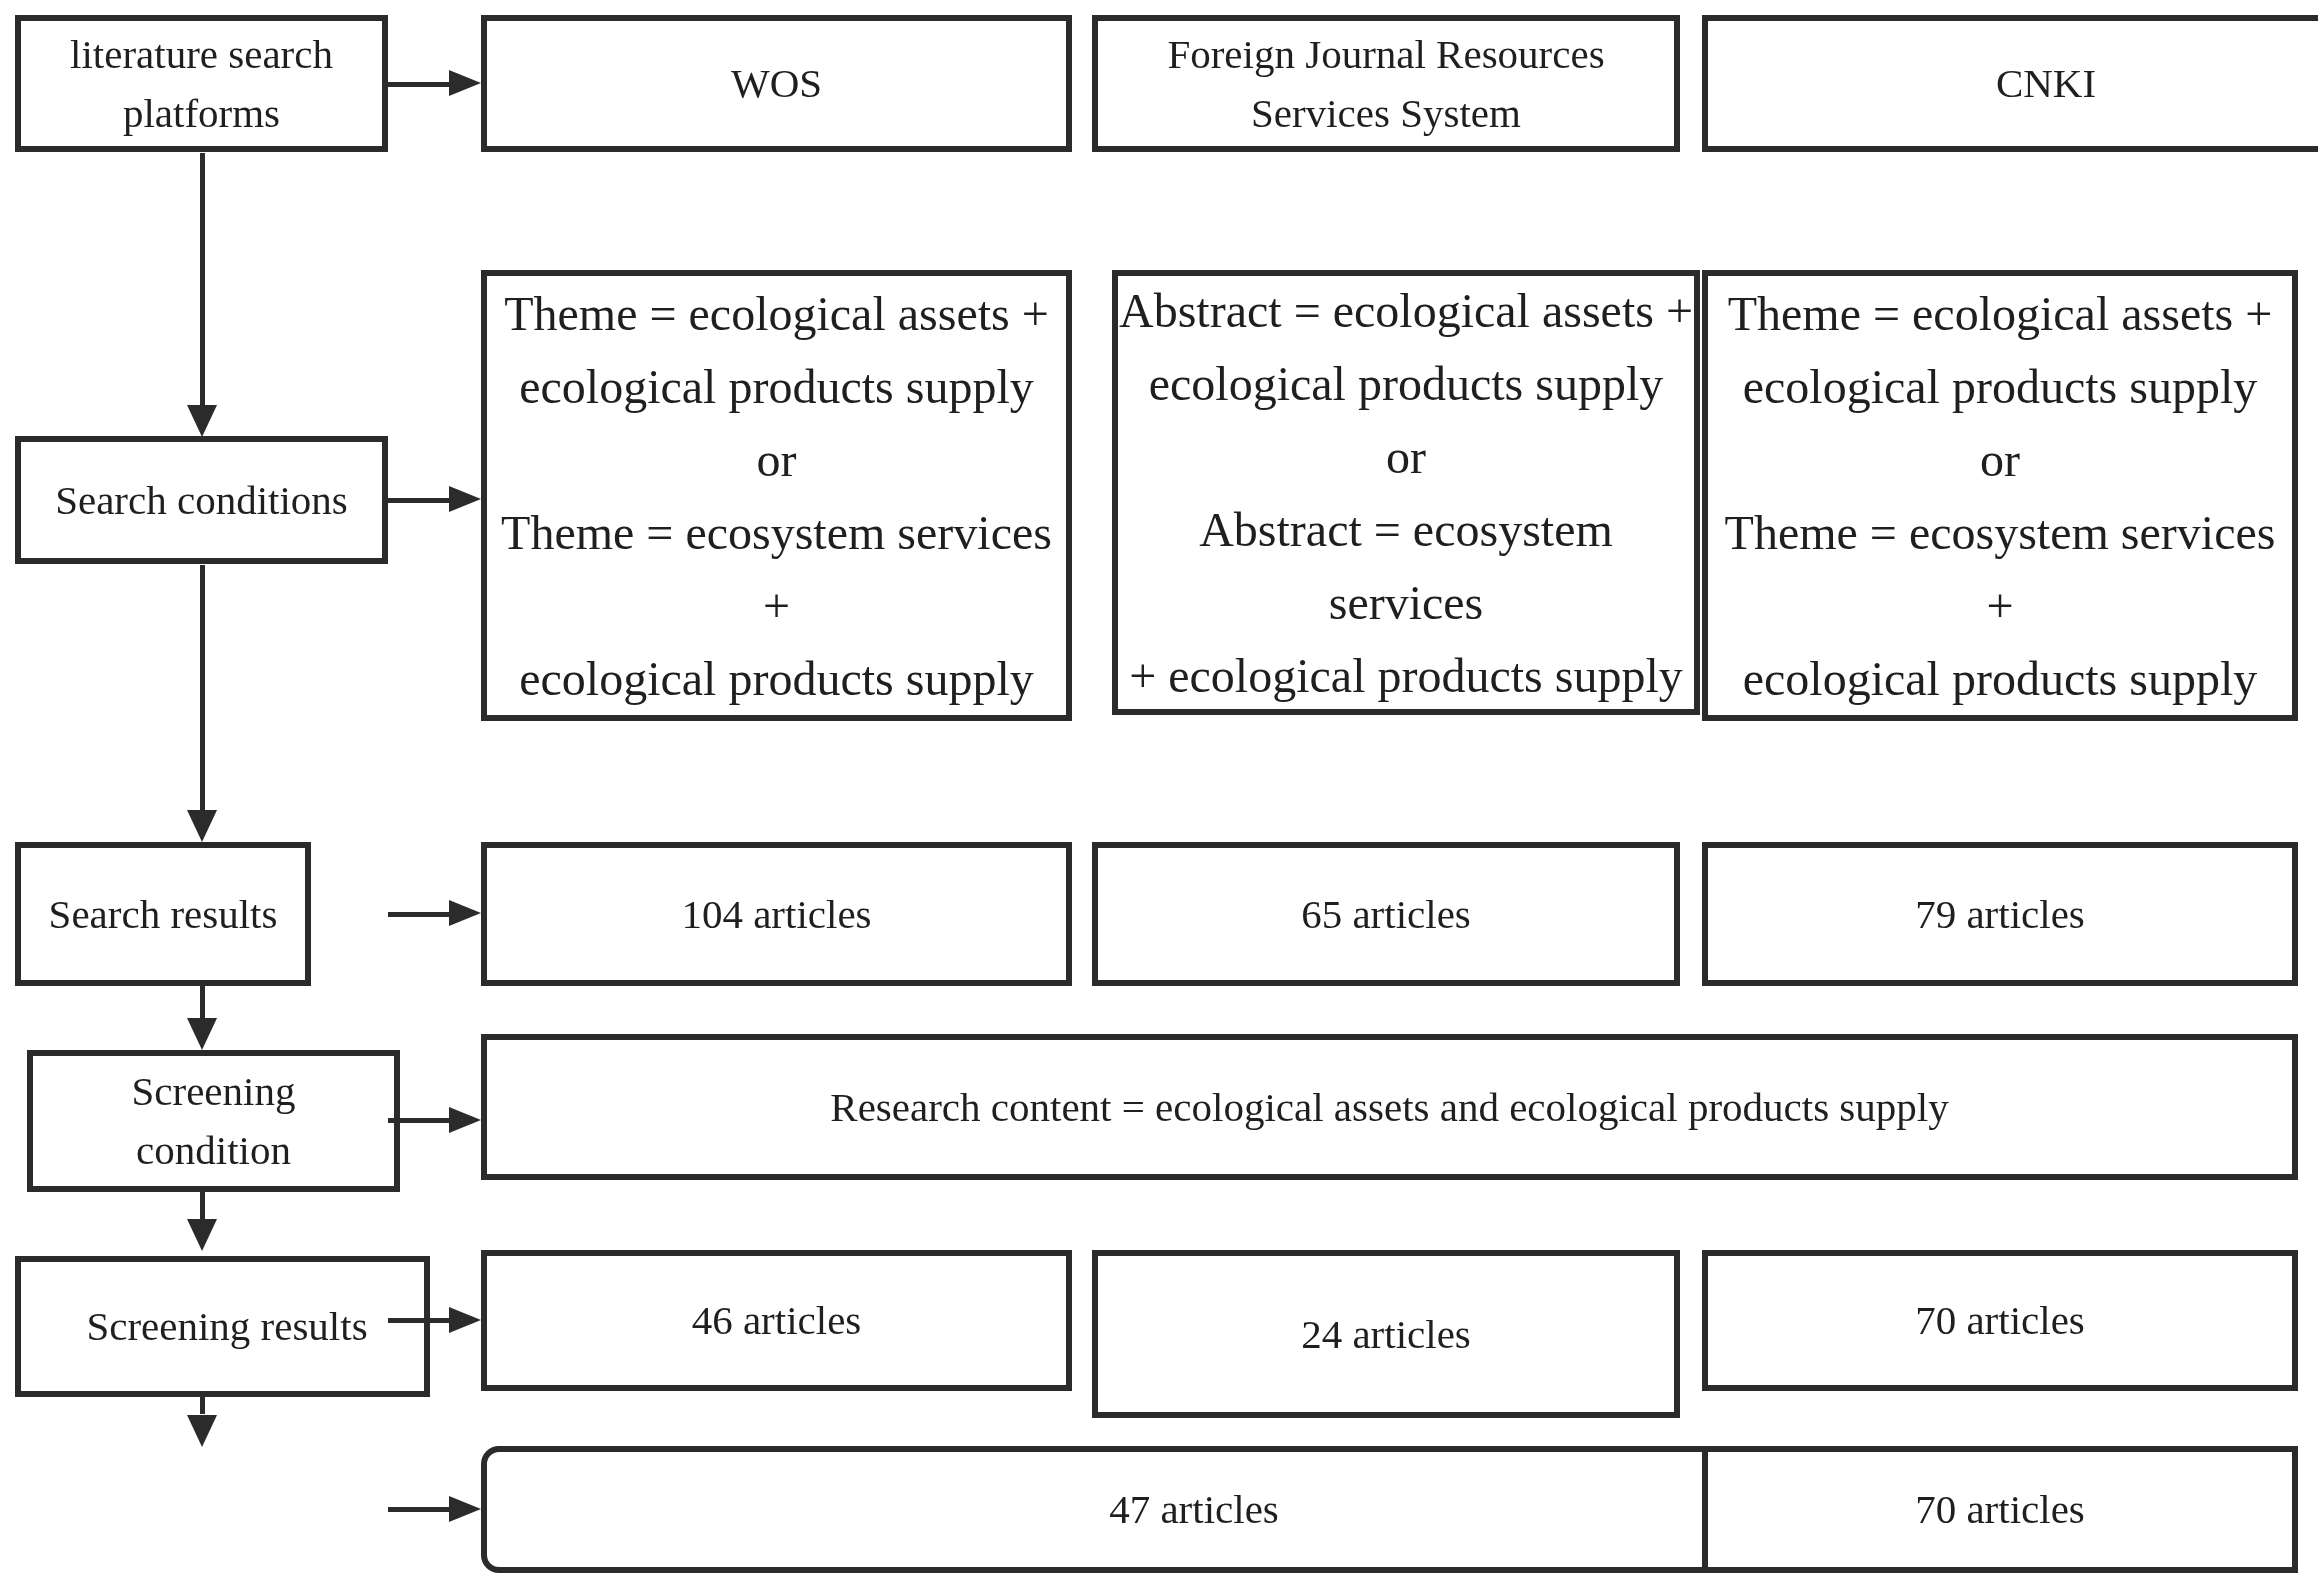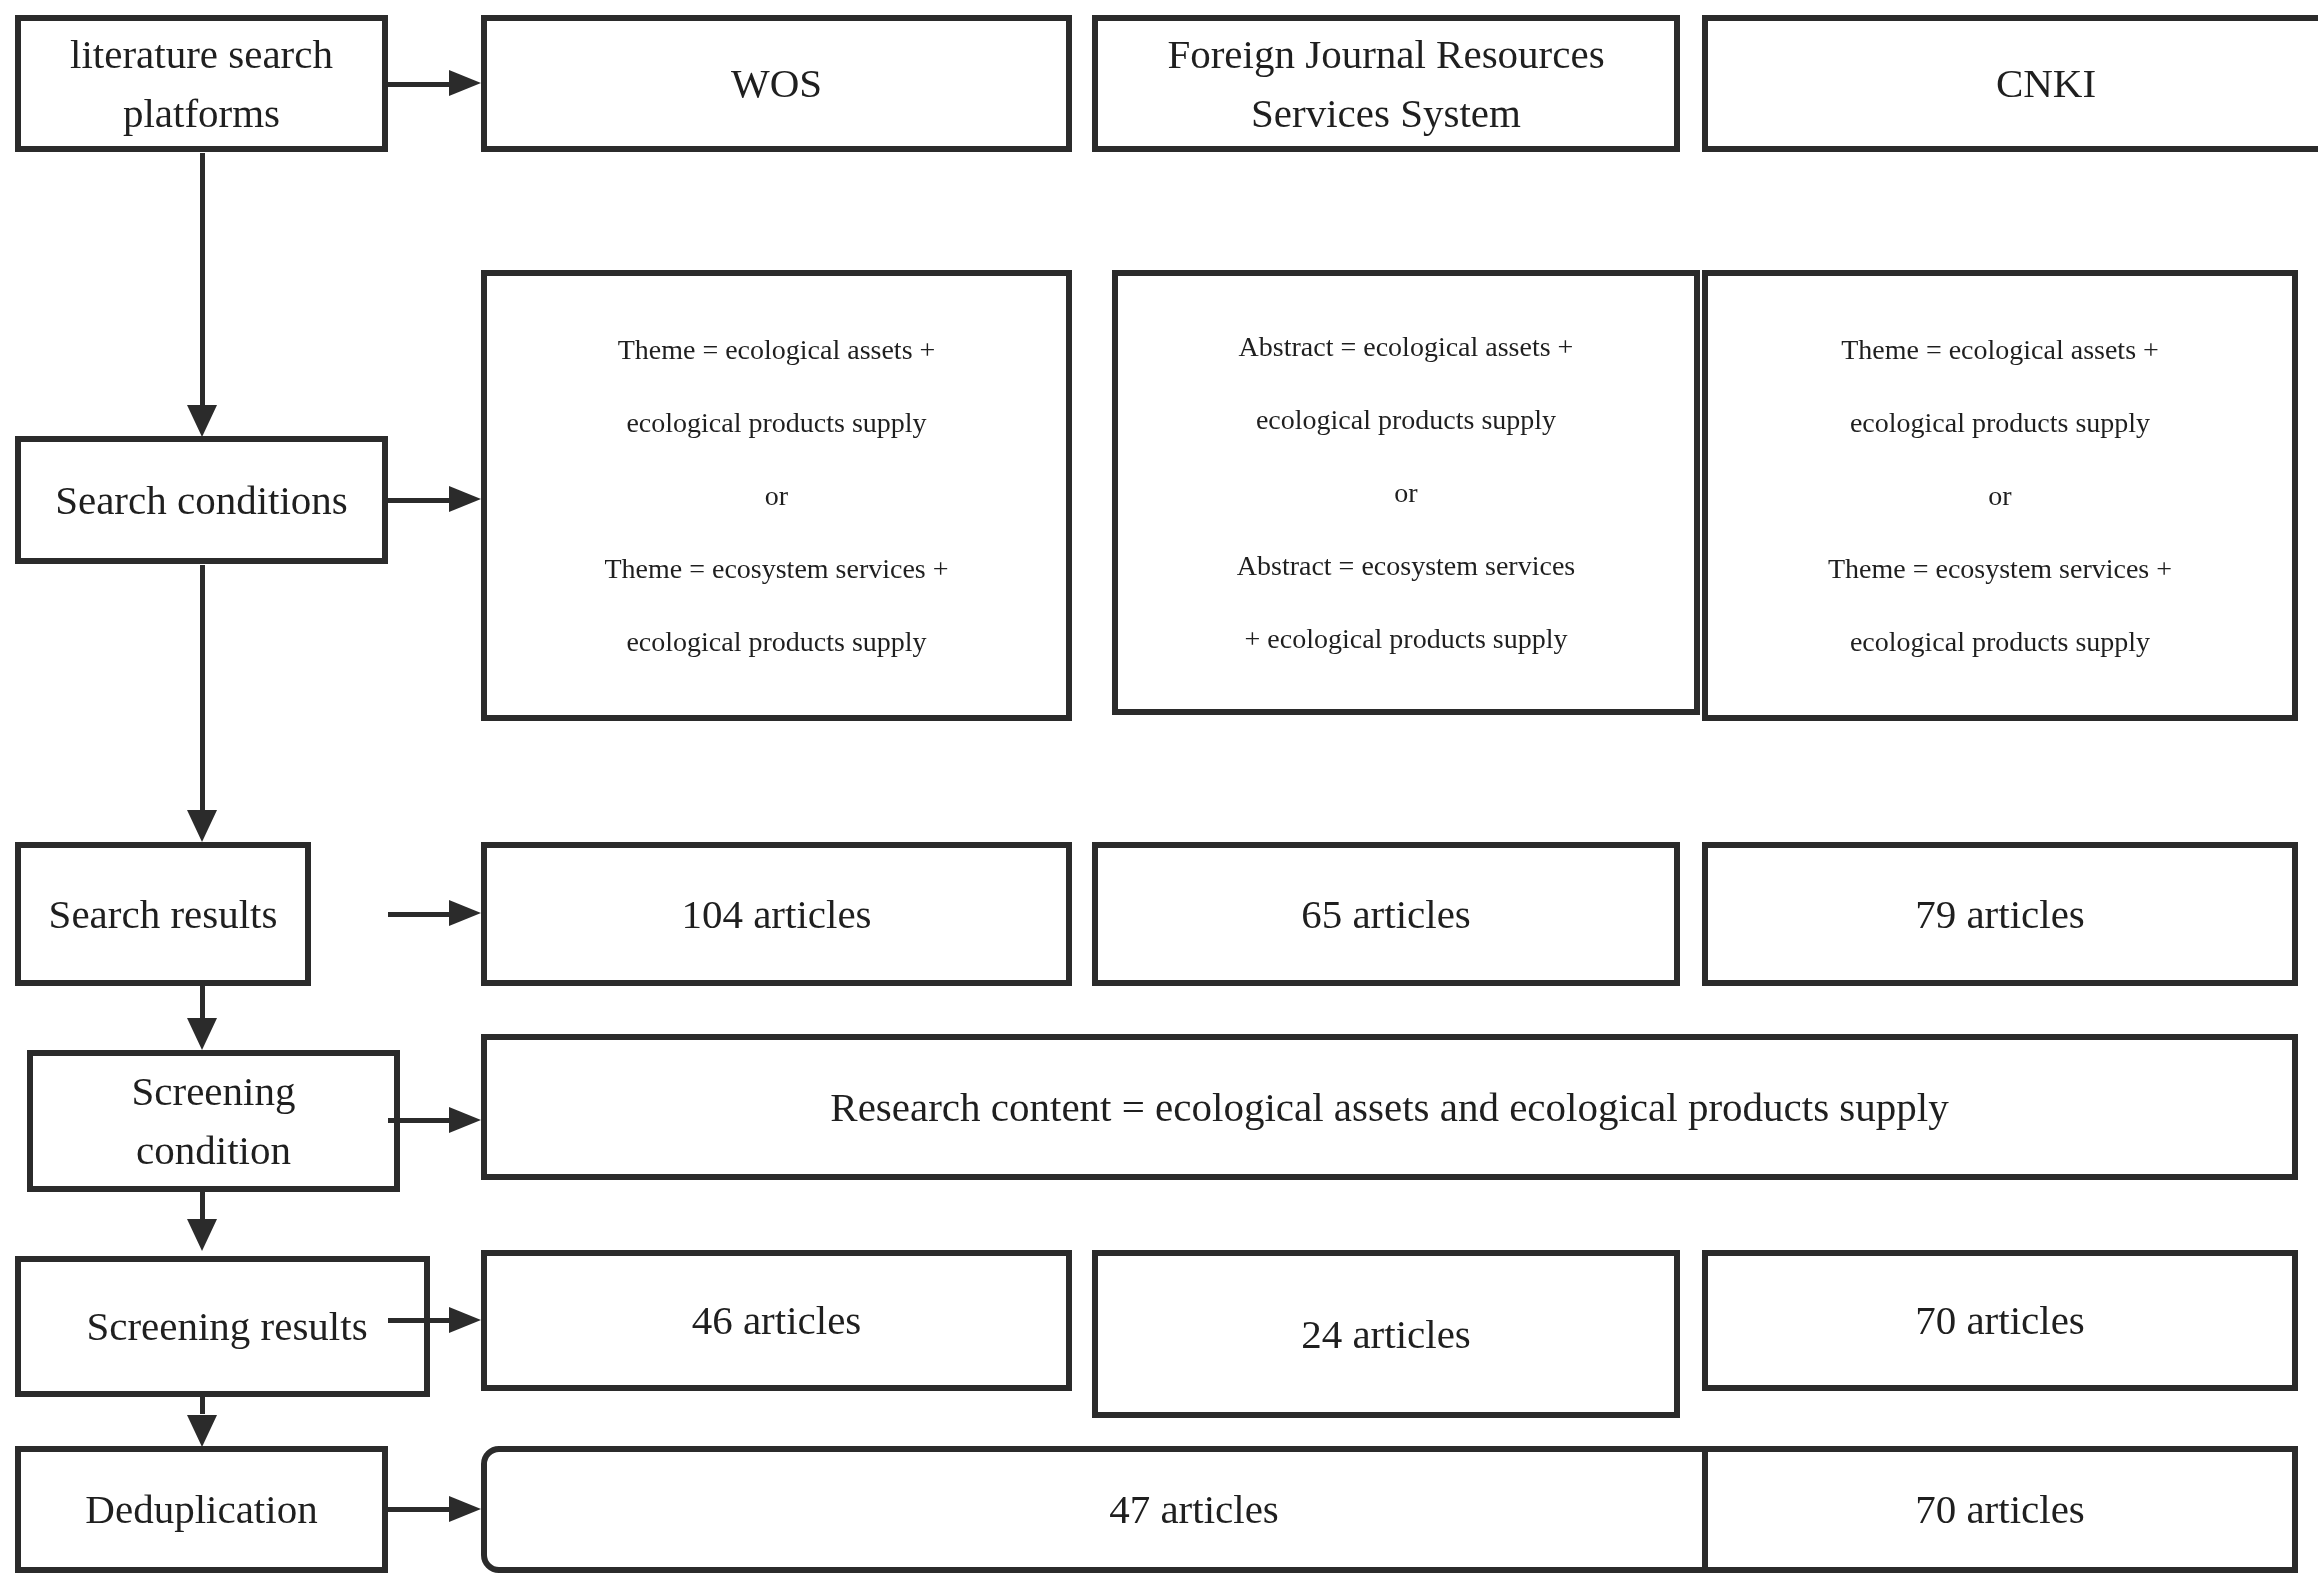--- a/index.html
+++ b/index.html
@@ -18,21 +18,21 @@
     border:6.2px solid #2b2b2b;
     display:flex;
     align-items:center;
     justify-content:center;
     text-align:center;
     white-space:pre-line;
     font-size:41px;
     line-height:59px;
   }
   .cond{
-    font-size:28px;
+    font-size:48px;
     line-height:73px;
   }
   .vline{position:absolute;width:4.8px;background:#2b2b2b;}
   .vhead{position:absolute;width:0;height:0;
     border-left:15px solid transparent;border-right:15px solid transparent;
     border-top:32px solid #2b2b2b;}
   .hline{position:absolute;height:4.8px;background:#2b2b2b;}
   .hhead{position:absolute;width:0;height:0;
     border-top:13.7px solid transparent;border-bottom:13.7px solid transparent;
     border-left:32px solid #2b2b2b;}
@@ -47,21 +47,20 @@
 
   <div class="box" style="left:15px;top:436px;width:373px;height:128px;">Search conditions</div>
 
   <div class="box" style="left:15px;top:842px;width:296px;height:144px;">Search results</div>
 
   <div class="box" style="left:15px;top:1050px;width:373px;height:142px;margin-left:12px;">Screening
 condition</div>
 
   <div class="box" style="left:15px;top:1256px;width:415px;height:141px;padding-left:9px;">Screening results</div>
 
-  <div class="box" style="left:15px;top:1446px;width:373px;height:127px;">Deduplication</div>
 
   <div class="box" style="left:481px;top:15px;width:591px;height:137px;">WOS</div>
 
   <div class="box" style="left:1092px;top:15px;width:588px;height:137px;">Foreign Journal Resources
 Services System</div>
 
   <div class="box" style="left:1702px;top:15px;width:688px;height:137px;">CNKI</div>
 
   <div class="box cond" style="left:481px;top:270px;width:591px;height:451px;">Theme = ecological assets +
 ecological products supply

